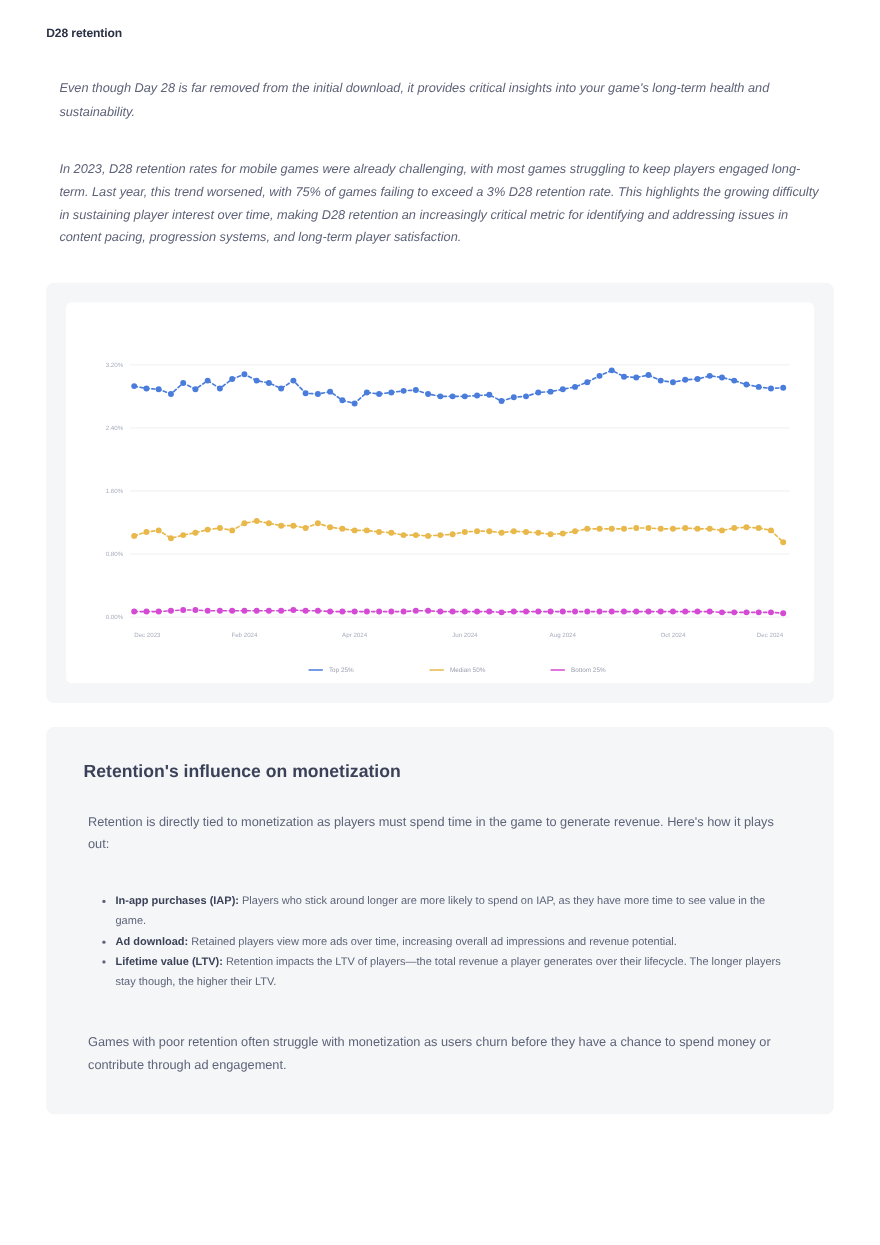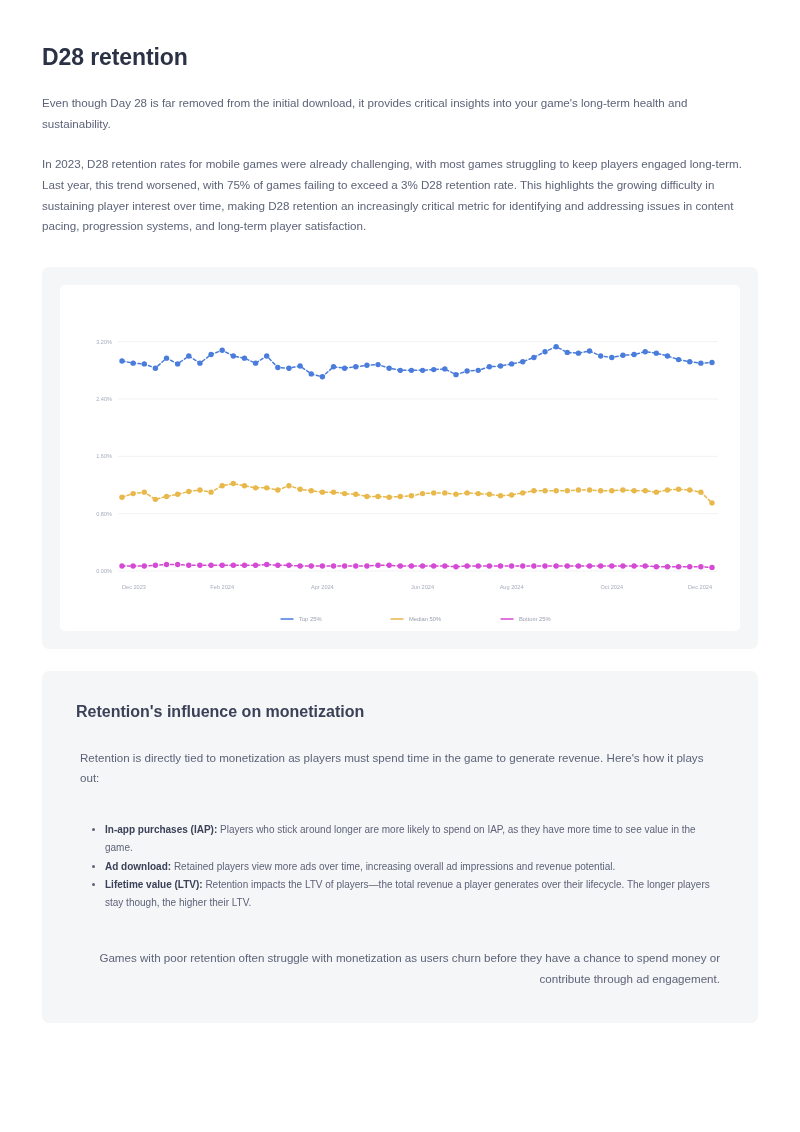--- a/index.html
+++ b/index.html
@@ -20,35 +20,36 @@
     left: 0; top: 0;
     width: 800px;
     height: 1132px;
     box-sizing: border-box;
     padding: 0 42px;
   }
 
   
   .page-title {
     margin: 0;
-    padding-top: 44px;
-    font-size: 23px;
+    padding-top: 25px;
+    font-size: 11px;
     font-weight: bold;
     color: #2c3245;
     letter-spacing: -0.1px;
   }
 
   
   .body-para {
-    margin: 0;
+    margin: 12px;
     padding-top: 22px;
     font-size: 11.6px;
     line-height: 1.78;
     color: #5d6378;
     max-width: 712px;
+    font-style: italic;
   }
   .body-para.p2 { padding-top: 20px; }
 
   
   .chart-card {
     margin-top: 30px;
     background: #f5f6f8;
     border-radius: 7px;
     height: 382px;
     box-sizing: border-box;
@@ -109,21 +110,21 @@
     margin: 12px;
     padding: 20px 0 0 17px;
     font-size: 10px;
     line-height: 1.78;
     color: #5d6378;
     max-width: 650px;
   }
   .info-list li { margin-bottom: 1px; }
   .info-list li::marker { color: #5d6378; }
   .lead { font-weight: bold; color: #3b4258; }
-  .info-para.closing { padding-top: 24px; text-align: right; }
+  .info-para.closing { padding-top: 24px; }
 
   
   .footer {
     position: absolute;
     left: 42px;
     right: 42px;
     bottom: 32px;
     display: flex;
     align-items: center;
     gap: 18px;

